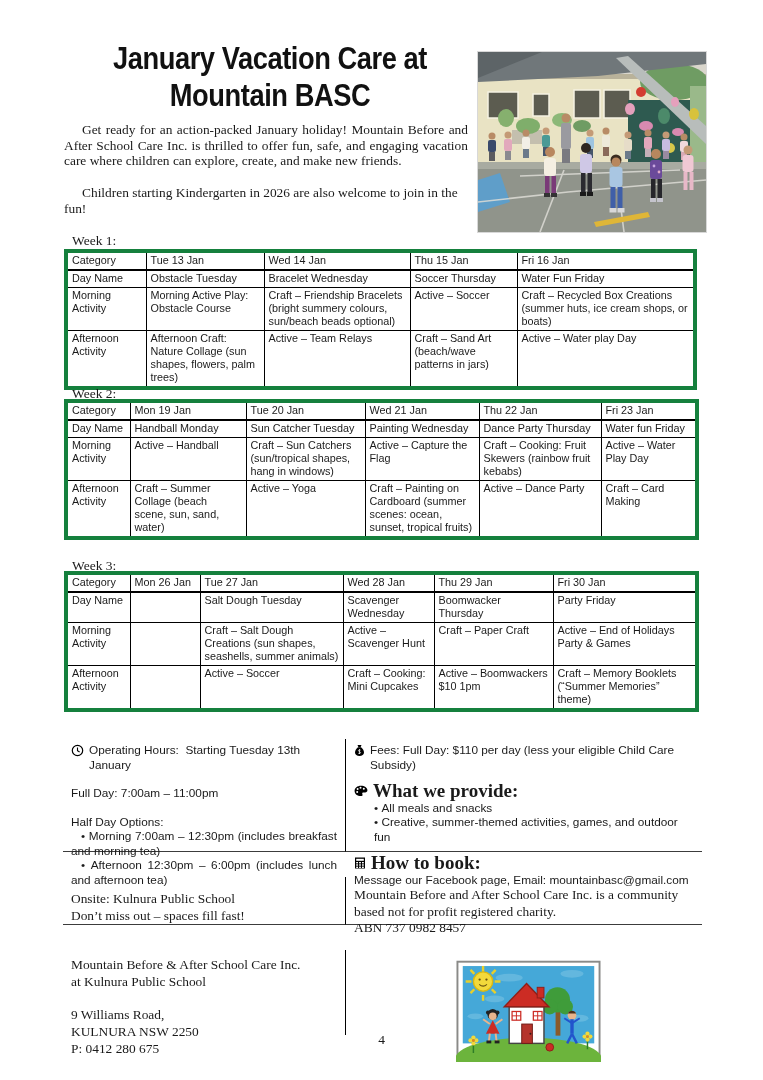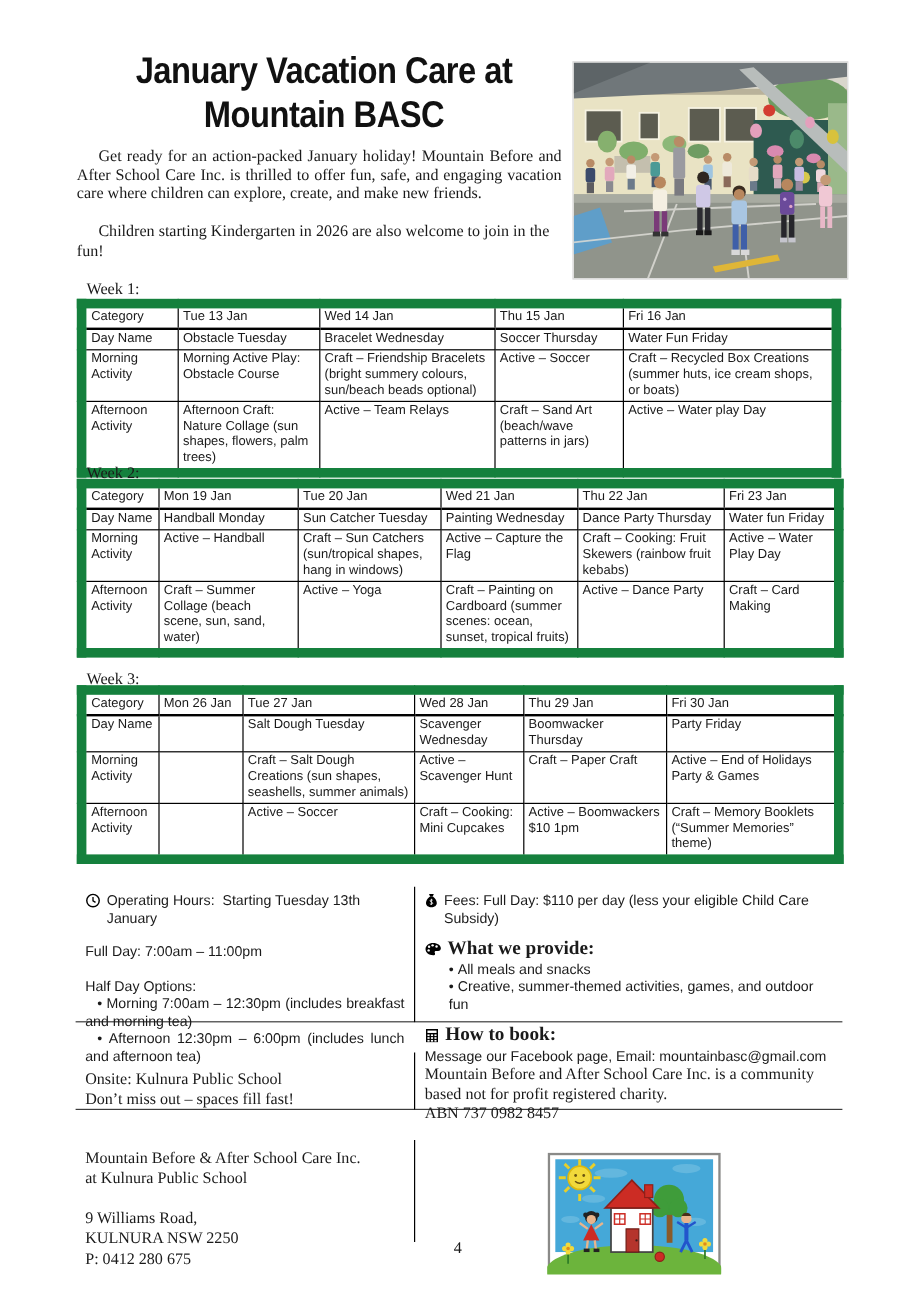--- a/index.html
+++ b/index.html
@@ -27,34 +27,34 @@
 
   
   .week-label { font-size:13.5px; }
 
   
   .wk-table {
     border-collapse:collapse; table-layout:fixed; background:#fff;
     font-family:"Liberation Sans", sans-serif; font-size:10.8px; line-height:1.2;
   }
   .wk-table th, .wk-table td { border:1px solid #000; padding:1px 4px 2px 4px; vertical-align:top; text-align:left; font-weight:normal; word-wrap:break-word; }
-  .wk-table { border:8px solid #15803d; }
+  .wk-table { border:4px solid #15803d; }
   .wk-table thead tr th { border-bottom-width:2px; }
 
   
   .info-grid {
     left:63px; top:714px; width:639px; display:grid;
     grid-template-columns:282px 357px; grid-template-rows:138px 73px 110px;
     font-family:"Liberation Sans", sans-serif; font-size:11.8px; line-height:14.5px;
   }
   .cell { padding:4px 8px 0 8px;margin-top:25px; }
   .cell-r { border-left:1.5px solid #000; }
   .row-1 { border-bottom:1px solid #3c3c3c; }
   .row-2 { border-bottom:1px solid #3c3c3c; }
-  .sheading { font-family:"Liberation Serif", serif; font-weight:bold; font-size:16px; }
+  .sheading { font-family:"Liberation Serif", serif; font-weight:bold; font-size:19px; }
   .iconline { display:flex; align-items:flex-start; gap:5px; }
   .iconline .ic { flex:0 0 auto; margin-top:1px; }
   .bullet { text-indent:10px; text-align:justify; }
   .bullet::before { content:"\2022\00a0 "; }
   .bullet-in { margin-left:20px; }
   .bullet-in::before { content:"\2022\00a0"; } .mt12 { margin-top:12px; } .mt14 { margin-top:14px; }
 
   .serif-block { font-family:"Liberation Serif", serif; font-size:13.4px; line-height:16.5px; }
   .contact-block { font-family:"Liberation Serif", serif; font-size:13.4px; line-height:17px; }
 

